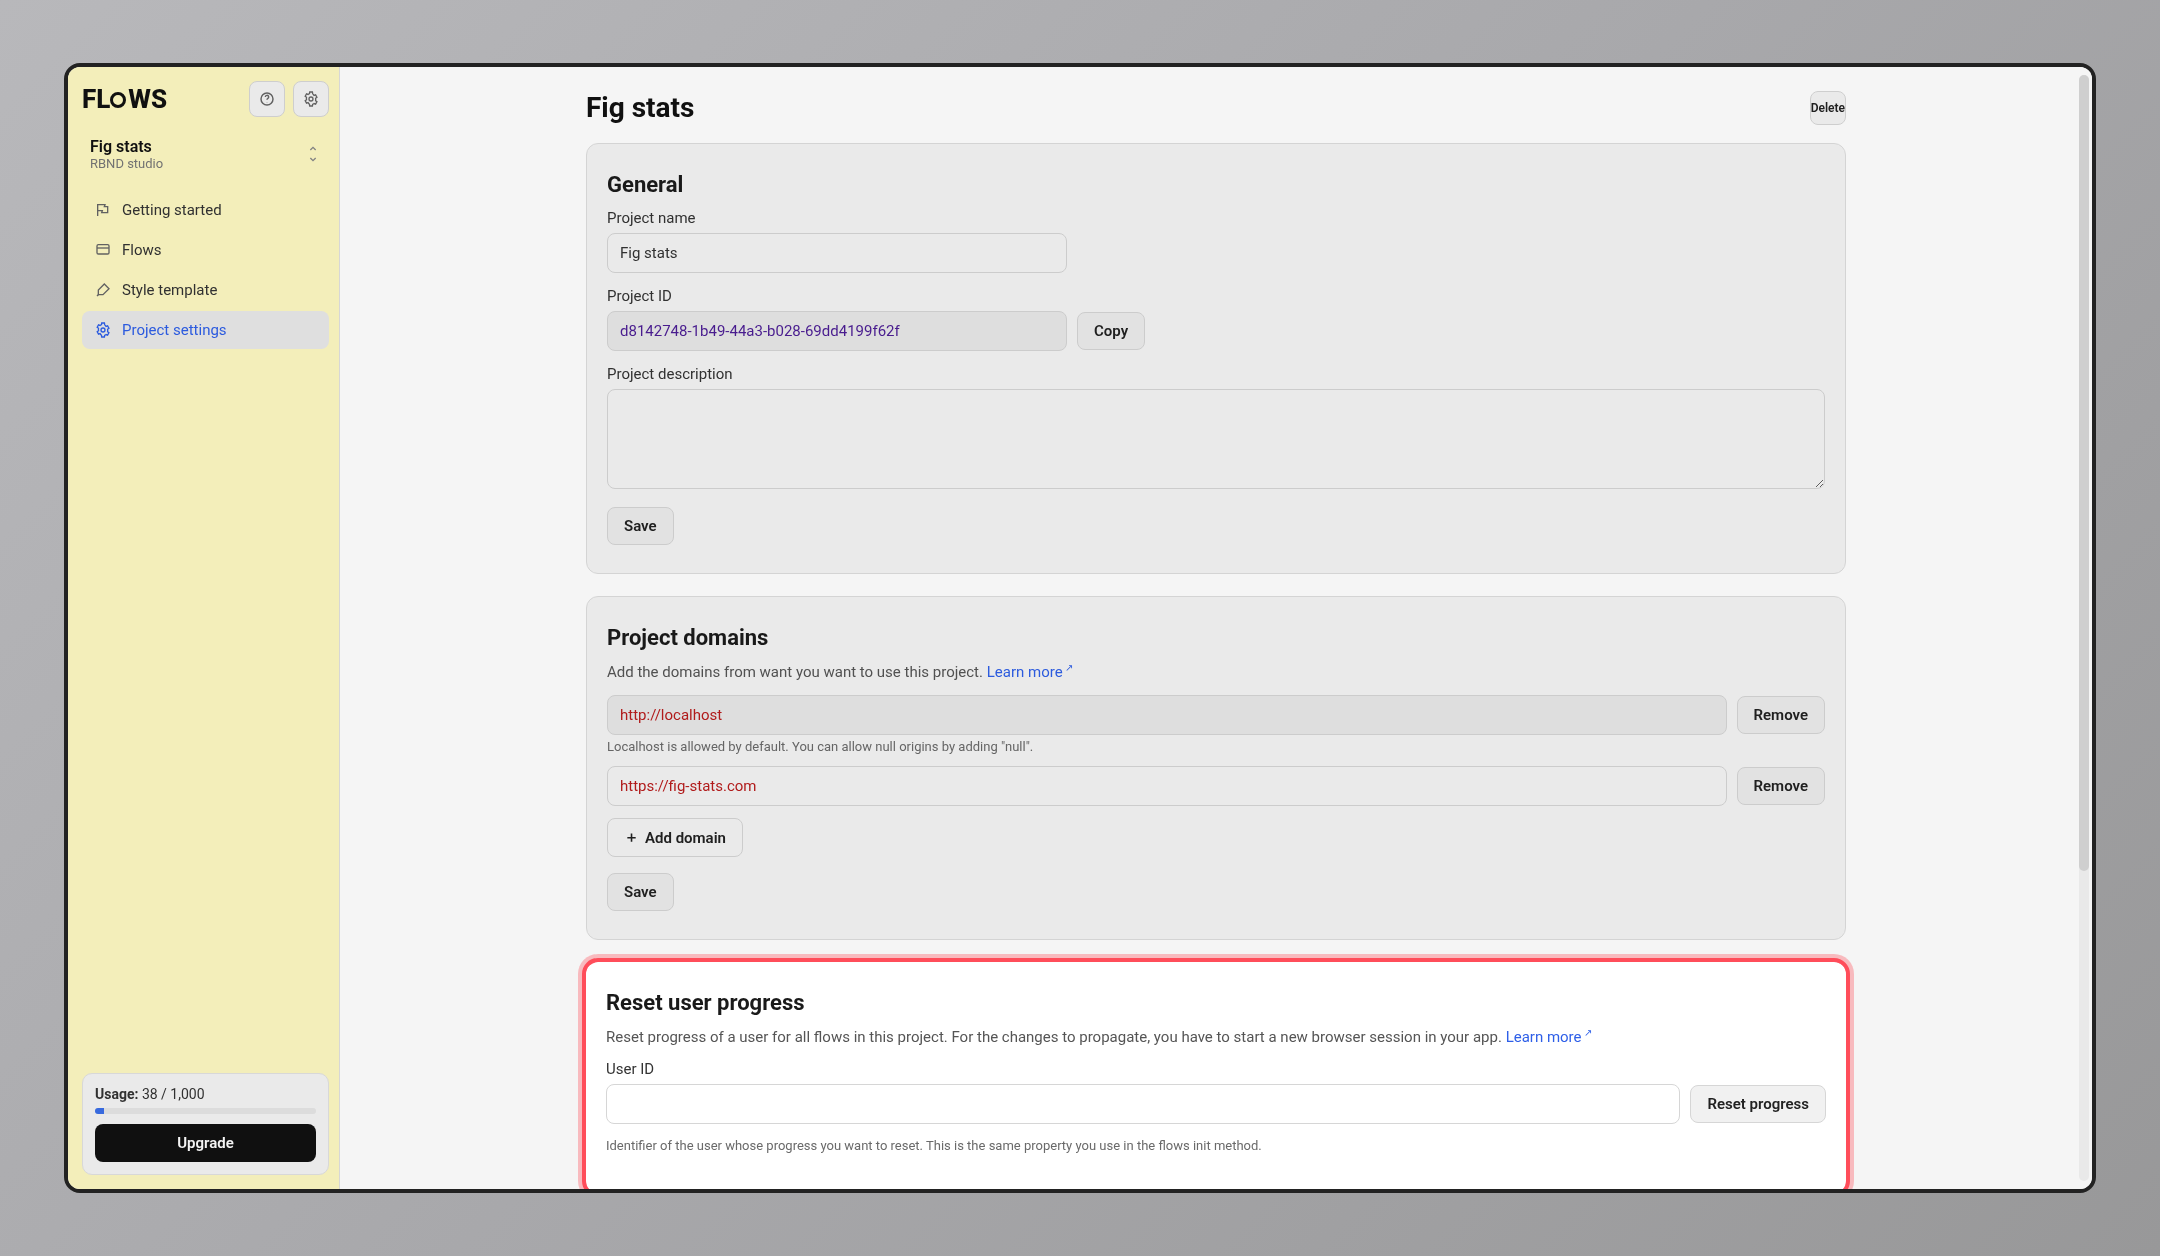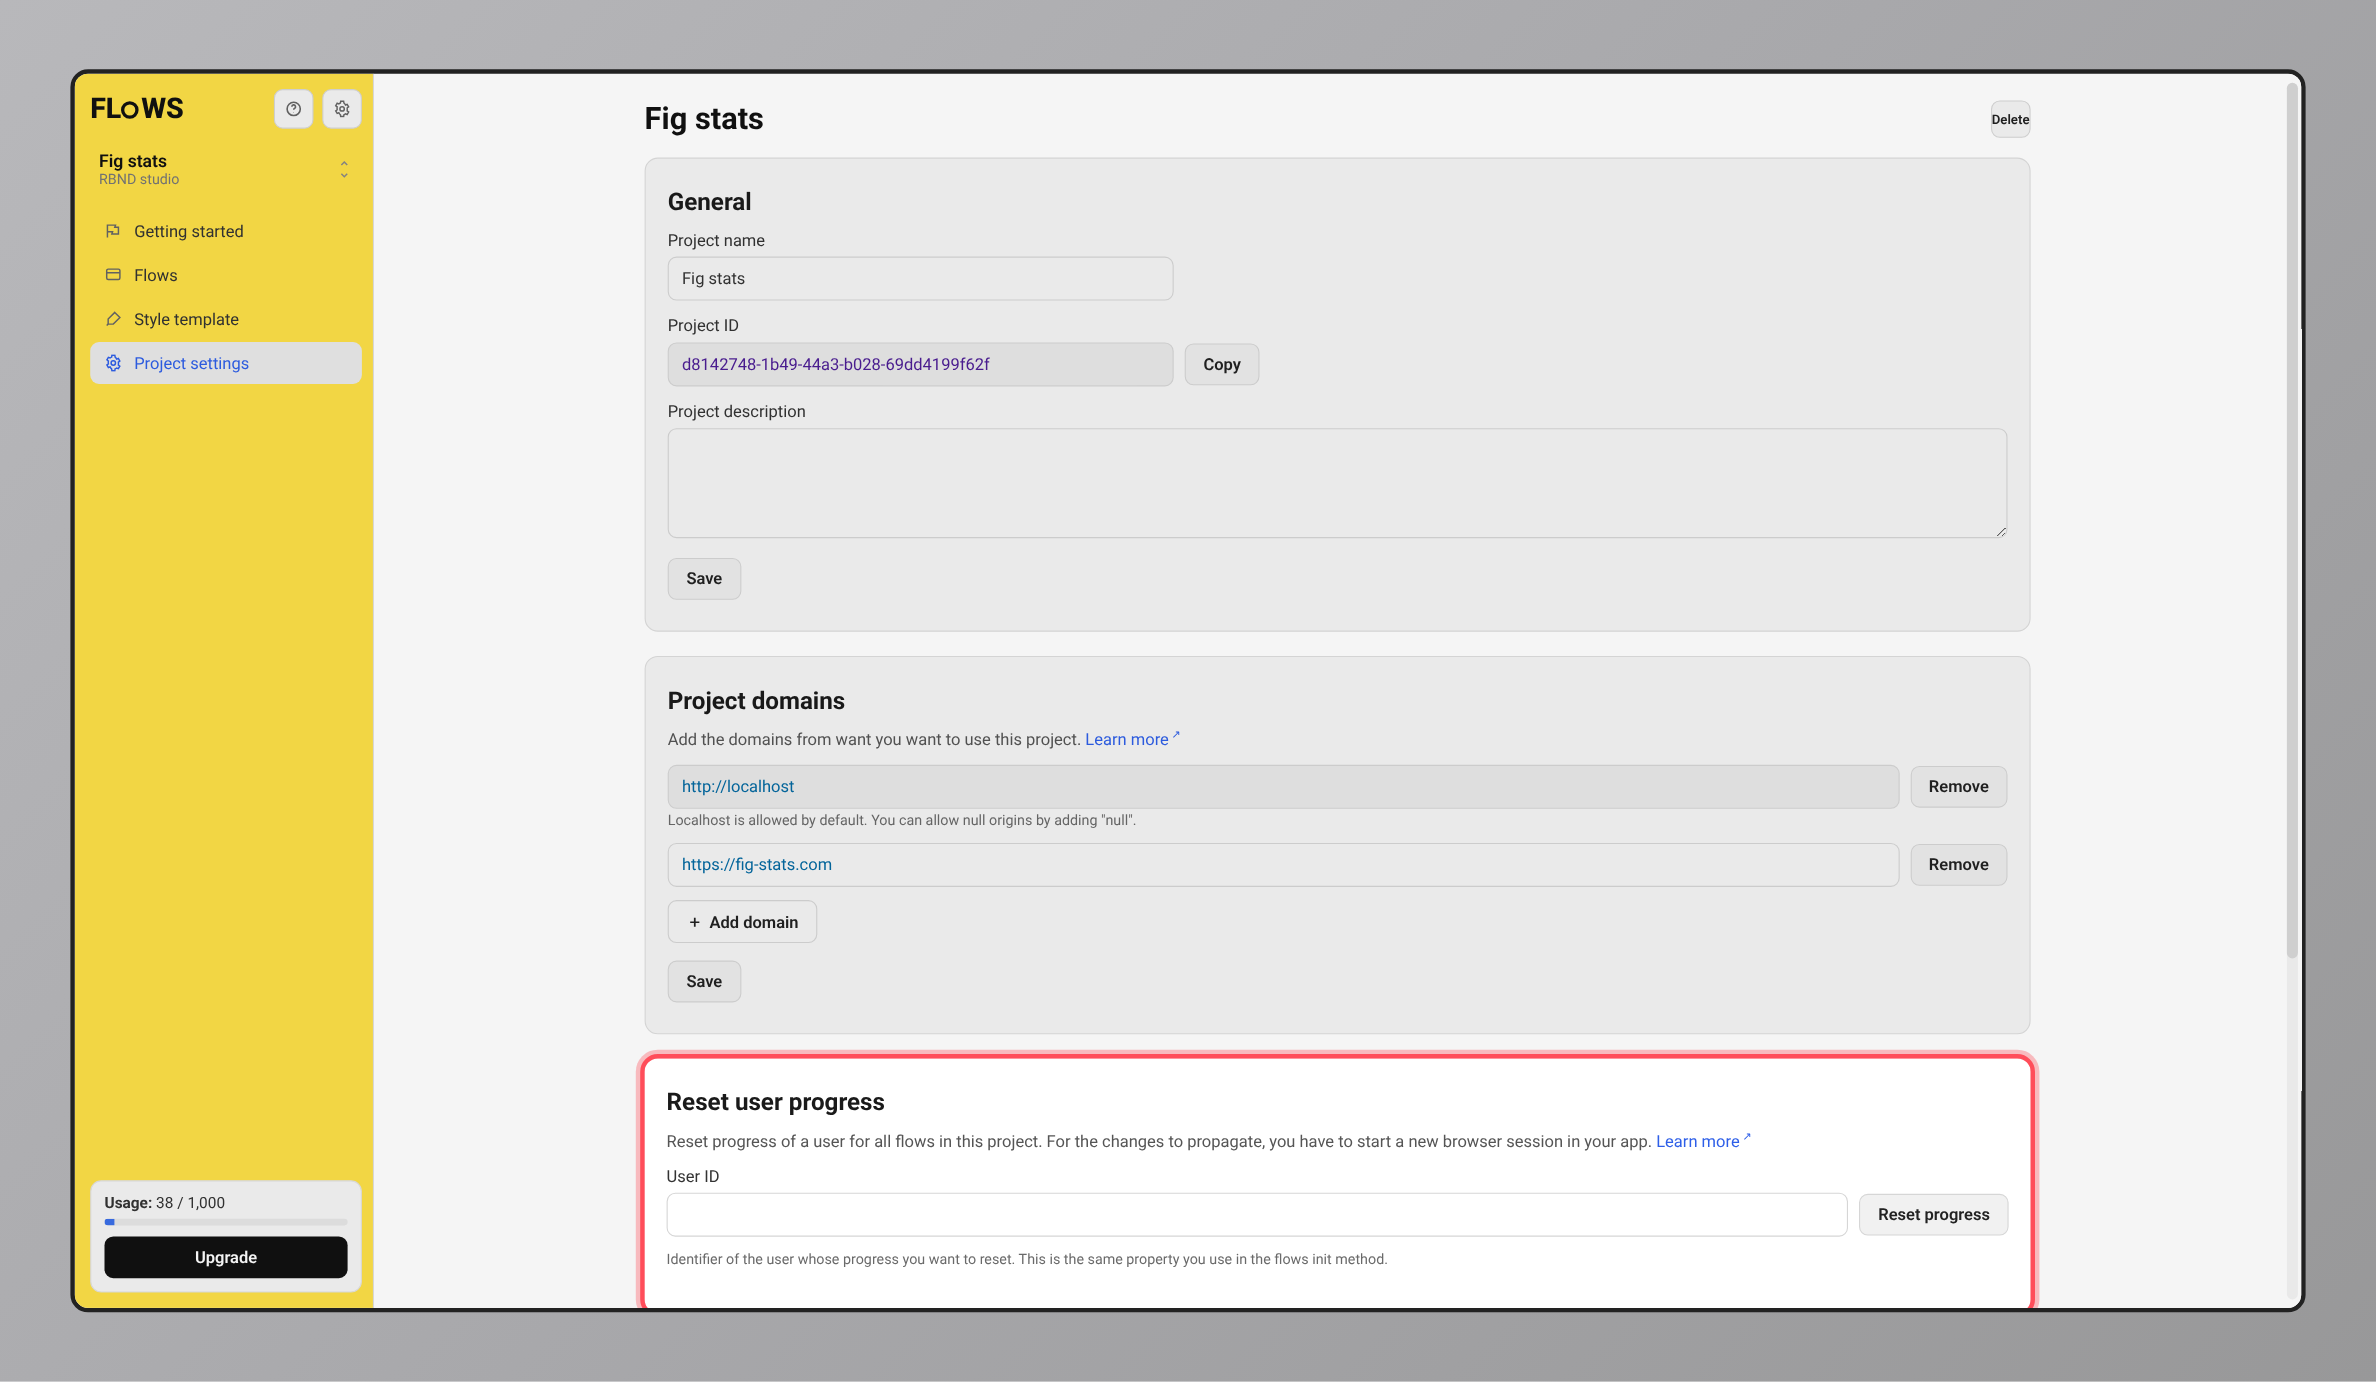--- a/index.html
+++ b/index.html
@@ -18,21 +18,21 @@
     background: #f5f5f5;
     border-radius: 16px;
     border: 4px solid #222;
     display: flex;
     overflow: hidden;
     position: relative;
   }
   
   .sidebar {
     width: 272px;
-    background: #fde047;
+    background: #fef9c3;
     border-right: 1px solid #e0e0e0;
     display: flex;
     flex-direction: column;
     padding: 14px 10px 14px 14px;
   }
   .sidebar-top {
     display: flex;
     justify-content: space-between;
     align-items: center;
     margin-bottom: 14px;
@@ -136,21 +136,21 @@
     border-radius:8px;
     font-size:15px;
     font-weight:600;
     cursor:pointer;
     color:#222;
   }
   .add-domain-btn { display:flex; gap:6px; align-items:center; background:#f5f5f5;}
   .subtext { font-size:15px; color:#555; margin-bottom:14px; }
   .learn-link { color:#2e5fe8; text-decoration:none; }
   .learn-link .ext { font-size:10px; vertical-align:super;}
-  .domain-input { flex:1 1 auto; width:100%; border:1px solid #d6d6d6; border-radius:8px; padding:10px 12px; font-size:15px; background:#e8e8e8; color:#0369a1;}
+  .domain-input { flex:1 1 auto; width:100%; border:1px solid #d6d6d6; border-radius:8px; padding:10px 12px; font-size:15px; background:#e8e8e8; color:#b91c1c;}
   .domain-row { display:flex; gap:10px; align-items:center; margin-bottom:4px;}
   .small-help { font-size:13px; color:#6a6a6a; margin-bottom:12px; }
   
   .card.highlight {
     background:#fff;
     border:none;
     outline: 4px solid #ff4d5a;
     box-shadow: 0 0 0 8px rgba(255,77,90,0.35);
     border-radius:12px;
     filter:none;

